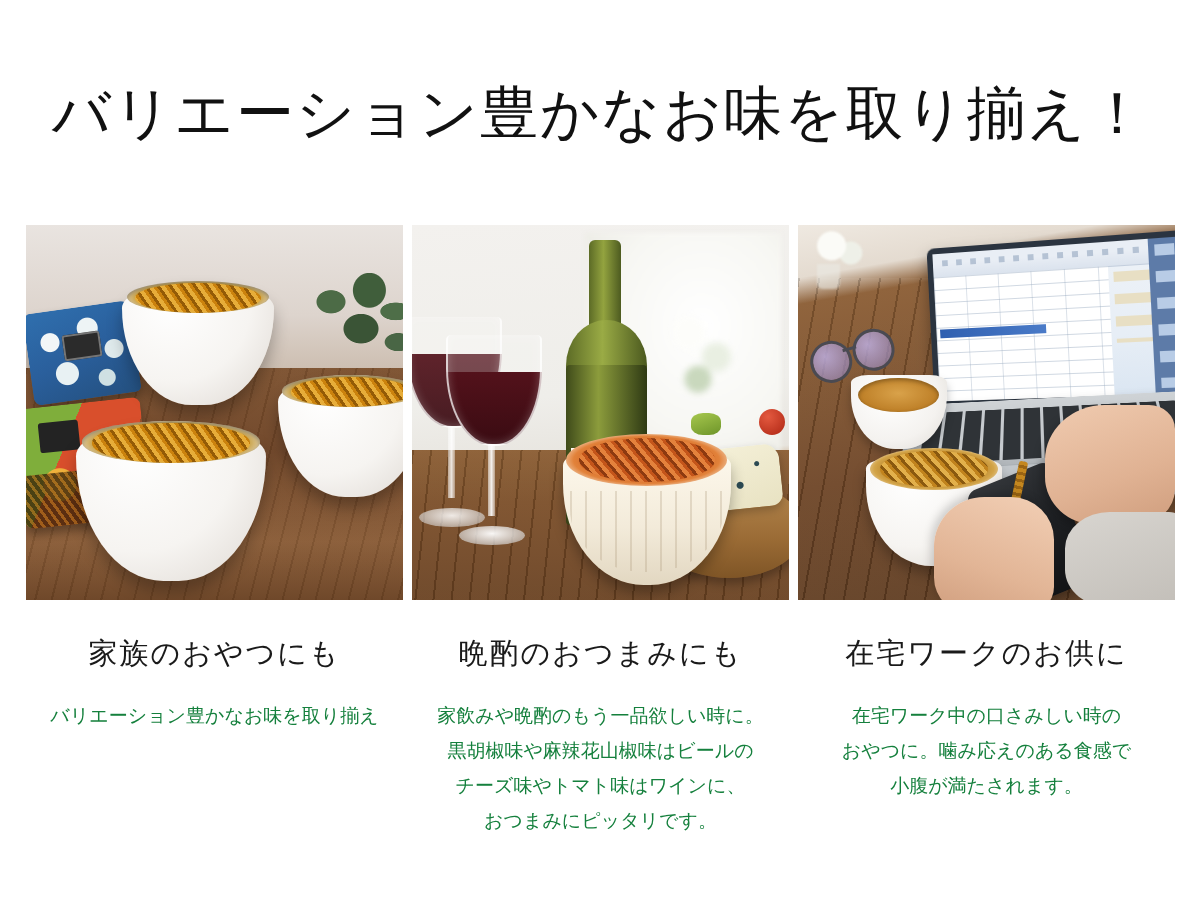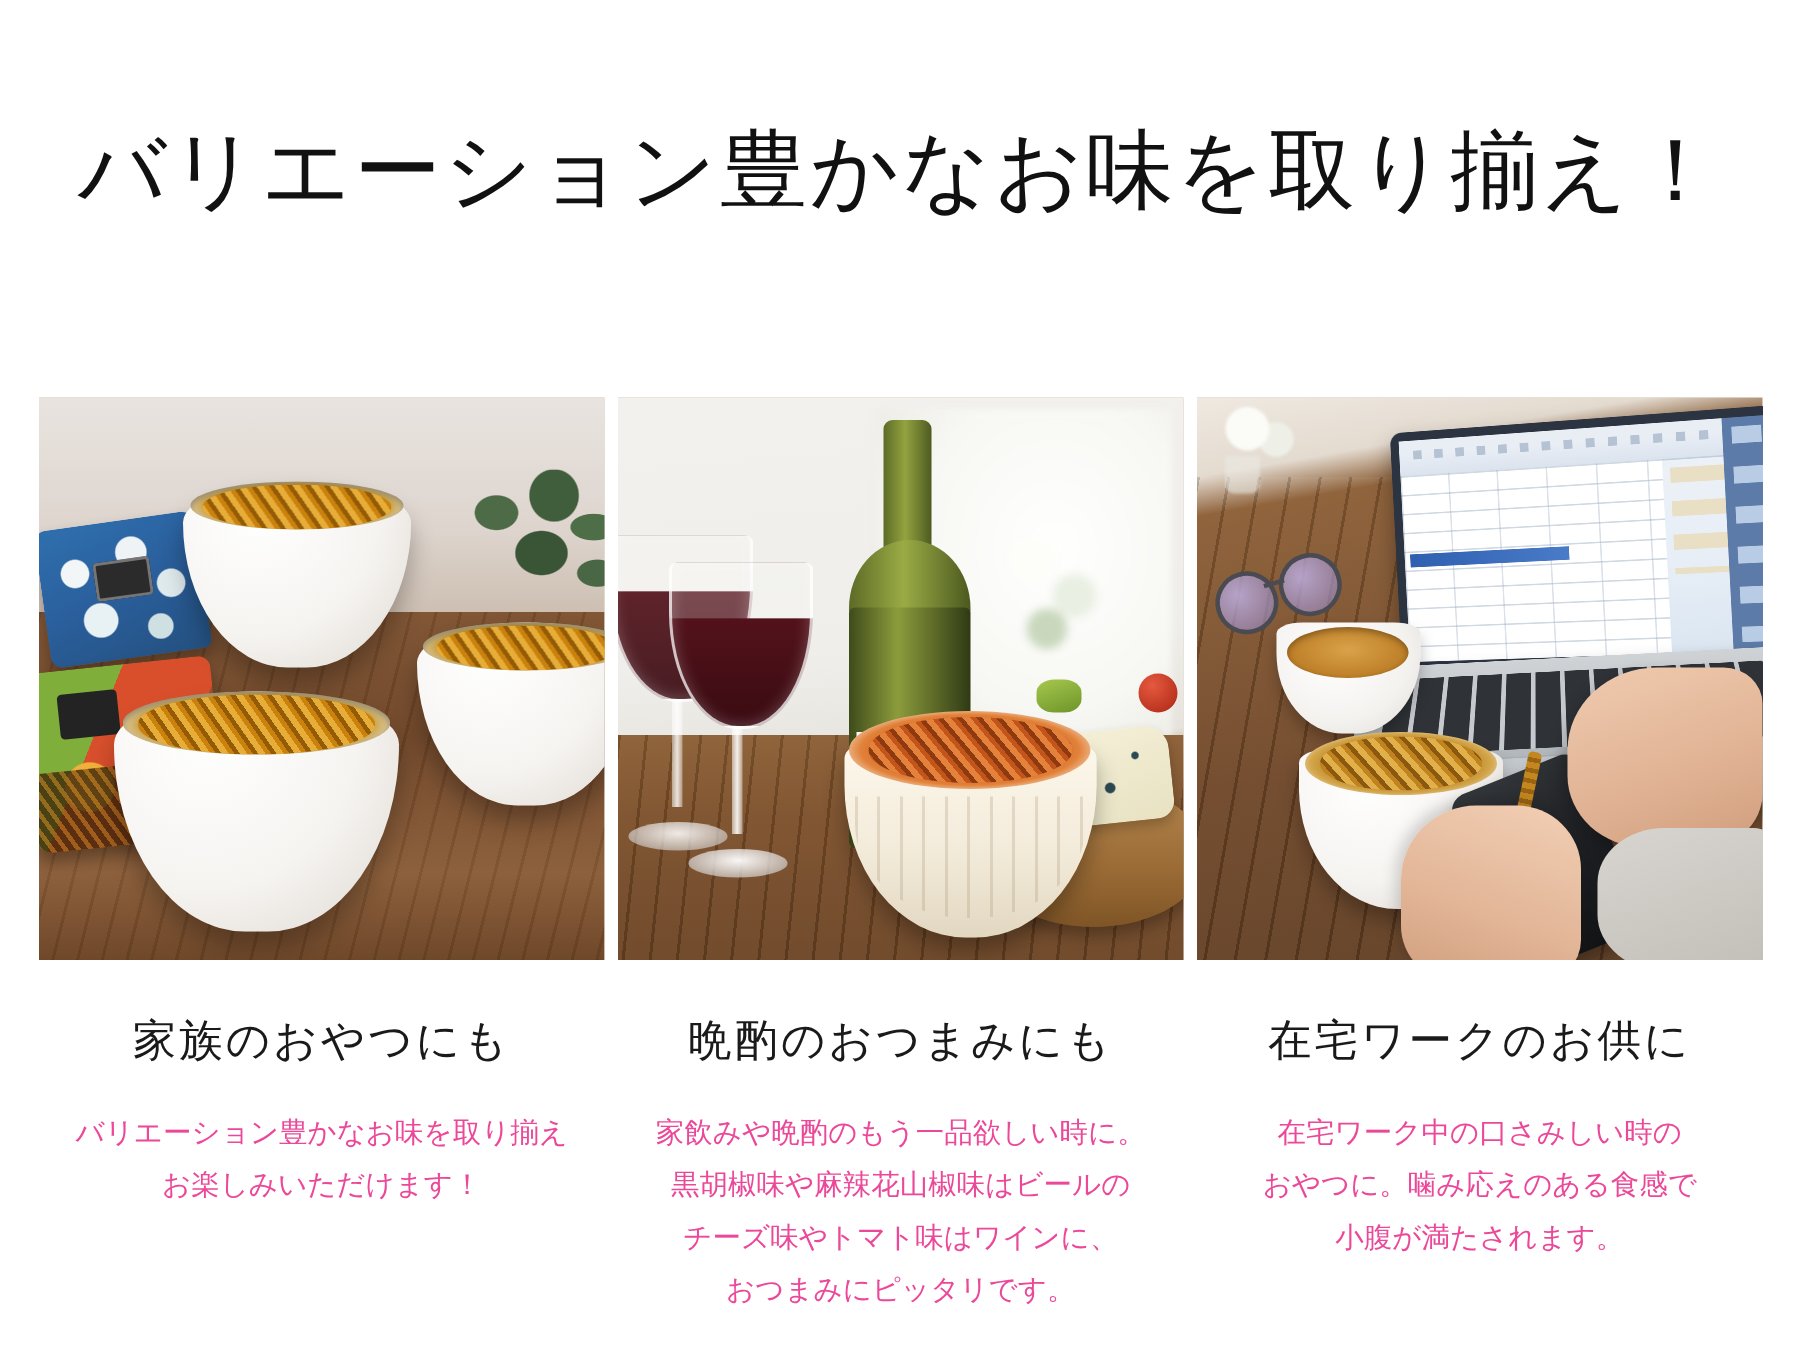--- a/index.html
+++ b/index.html
@@ -38,21 +38,20 @@
     left: 26px;
     width: 1149px;
     display: flex;
     justify-content: space-between;
   }
   .col {
     width: 377px;
     display: flex;
     flex-direction: column;
     align-items: center;
-    margin-top: 40px;
   }
 
   .photo {
     width: 377px;
     height: 375px;
     overflow: hidden;
     position: relative;
     background: #cdbfae;
   }
   .photo .scene { position: absolute; inset: 0; }
@@ -63,21 +62,21 @@
     letter-spacing: 2px;
     color: #1a1a1a;
     font-family: "Liberation Serif", "DejaVu Serif", serif;
     text-align: center;
     white-space: nowrap;
   }
   .col-body {
     margin-top: 24px;
     font-size: 19px;
     line-height: 1.85;
-    color: #ec4899;
+    color: #15803d;
     text-align: center;
     font-family: "Liberation Serif", "DejaVu Serif", serif;
   }
   .col-body .ln { display: block; white-space: nowrap; }
 
   
   .p1-wall {
     position: absolute; left: 0; top: 0; width: 100%; height: 40%;
     background: linear-gradient(180deg,#e9e4e0 0%, #ddd4cd 60%, #cbbcae 100%);
   }
@@ -485,21 +484,20 @@
           <div class="bowl-rim">
             <div class="noodles"></div>
           </div>
         </div>
       </div>
     </div>
 
     <div class="col-title">家族のおやつにも</div>
     <div class="col-body">
       <span class="ln">バリエーション豊かなお味を取り揃え</span>
-      <span class="ln">お楽しみいただけます！</span>
     </div>
   </div>
 
   <div class="col">
     <div class="photo">
       <div class="scene">
         <div class="p2-bg"></div>
         <div class="p2-window"></div>
         <div class="p2-plant"></div>
         <div class="p2-table"></div>

